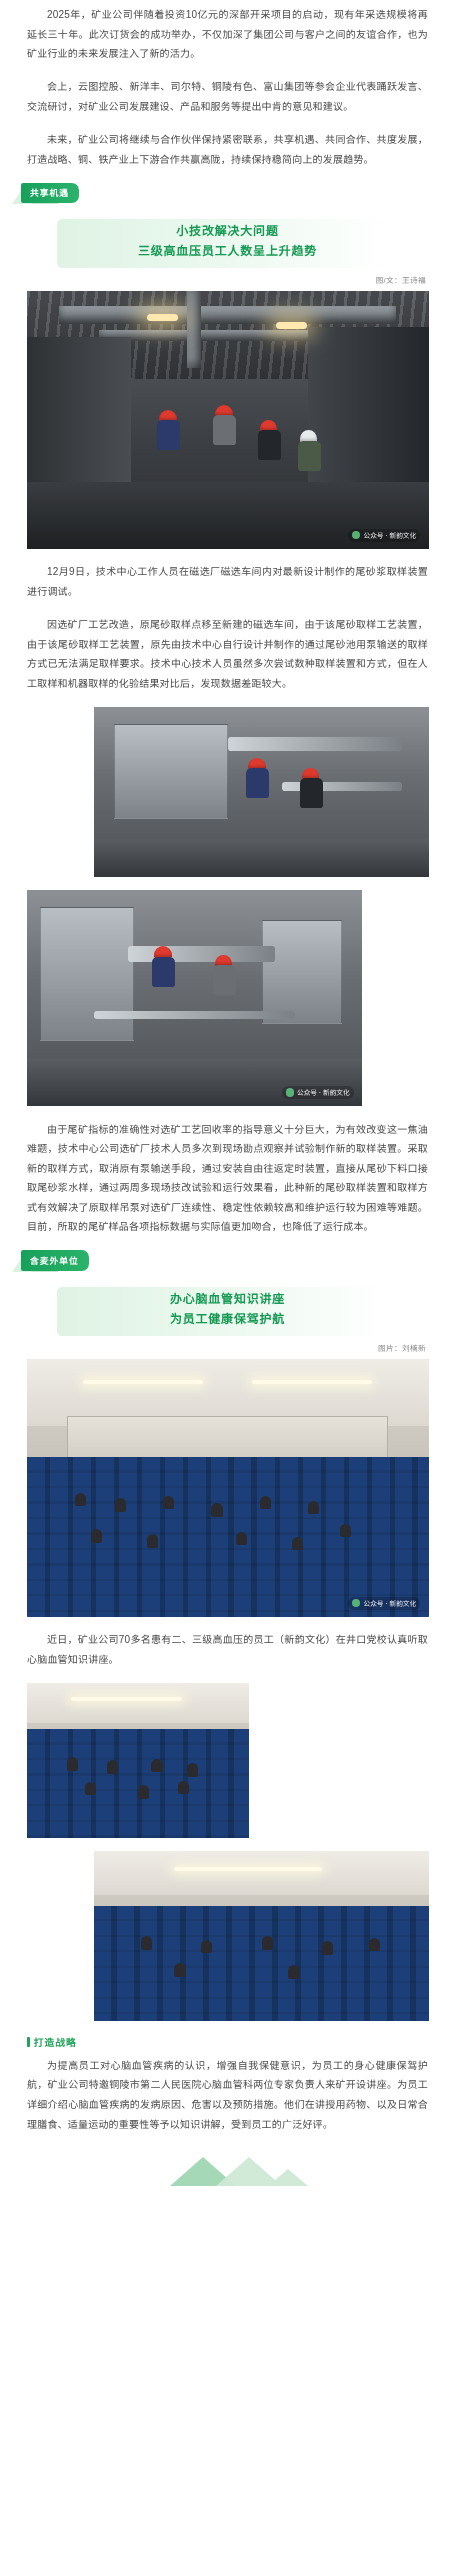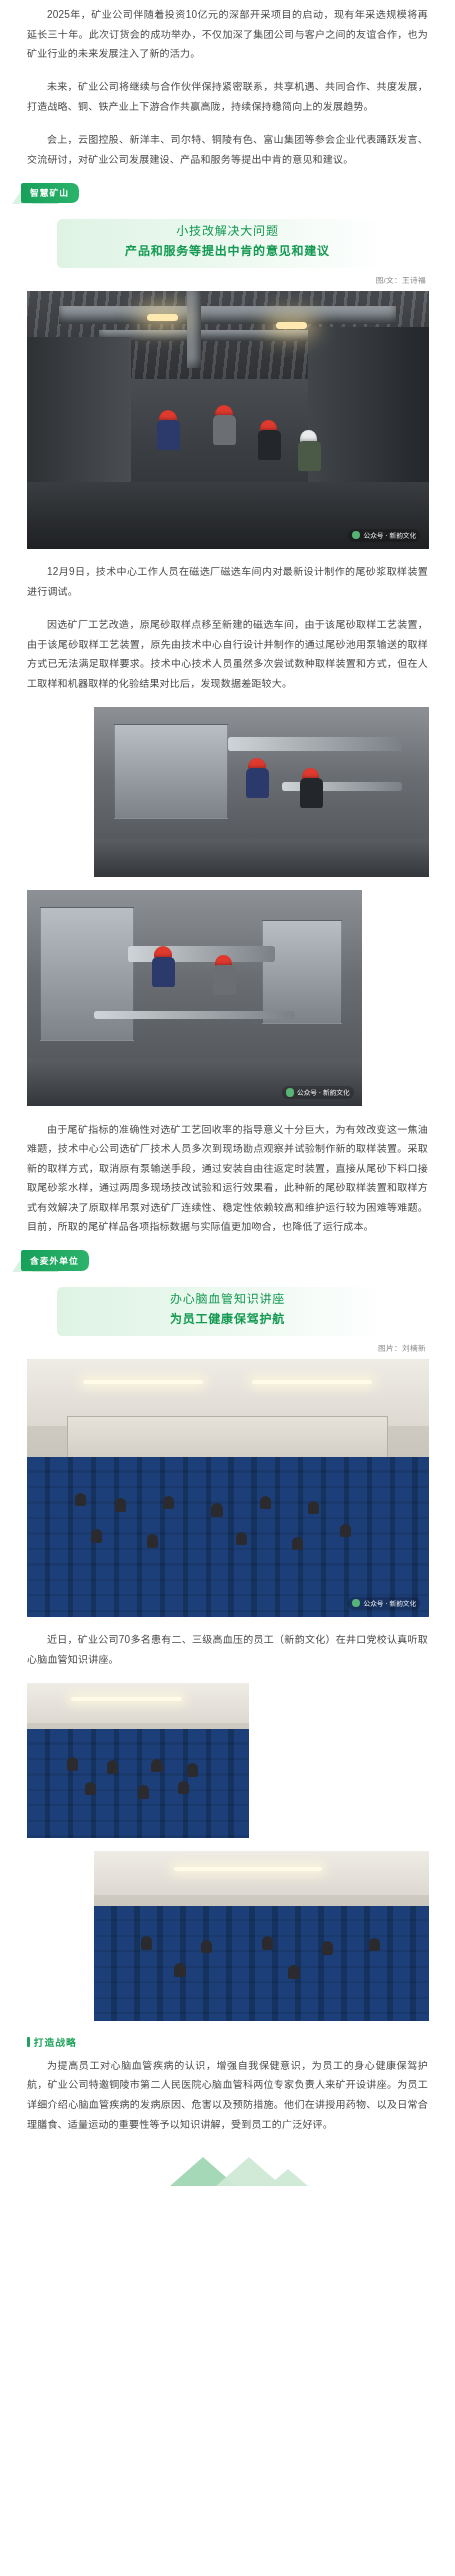--- a/index.html
+++ b/index.html
@@ -80,21 +80,21 @@
   }
   .headline {
     position: relative;
     z-index: 2;
     text-align: center;
     padding: 4.1px 0 3.1px 0;
   }
   .headline .line1 {
     color: #169a53;
     font-size: 12px;
-    font-weight: normal;
+    font-weight: bold;
     letter-spacing: 0.8px;
     line-height: 20.6px;
   }
   .headline .line2 {
     color: #169a53;
     font-size: 12px;
     font-weight: bold;
     letter-spacing: 0.8px;
     line-height: 20.6px;
   }
@@ -284,36 +284,36 @@
   .top-spacer { height: 5.2px; }
 </style>
 </head>
 <body>
 
 <div class="page">
 
   <div class="top-spacer"></div>
 
   <p class="para">2025年，矿业公司伴随着投资10亿元的深部开采项目的启动，现有年采选规模将再延长三十年。此次订货会的成功举办，不仅加深了集团公司与客户之间的友谊合作，也为矿业行业的未来发展注入了新的活力。</p>
+  <p class="para">会上，云图控股、新洋丰、司尔特、铜陵有色、富山集团等参会企业代表踊跃发言、交流研讨，对矿业公司发展建设、产品和服务等提出中肯的意见和建议。</p>
   <p class="para">未来，矿业公司将继续与合作伙伴保持紧密联系，共享机遇、共同合作、共度发展，打造战略、铜、铁产业上下游合作共赢高陇，持续保持稳简向上的发展趋势。</p>
-  <p class="para">会上，云图控股、新洋丰、司尔特、铜陵有色、富山集团等参会企业代表踊跃发言、交流研讨，对矿业公司发展建设、产品和服务等提出中肯的意见和建议。</p>
 
   <div class="section-tag-wrap">
     <svg class="tag-deco" viewBox="0 0 120 56">
       <polygon points="10,52 38,10 66,52" fill="#bfe6cd"></polygon>
       <polygon points="48,52 74,18 100,52" fill="#8fd4aa"></polygon>
     </svg>
-    <span class="section-tag">智慧矿山</span>
+    <span class="section-tag">共享机遇</span>
   </div>
 
   <div class="headline-wrap">
     <div class="headline-bg"></div>
     <div class="headline">
       <div class="line1">小技改解决大问题</div>
-      <div class="line2">产品和服务等提出中肯的意见和建议</div>
+      <div class="line2">三级高血压员工人数呈上升趋势</div>
     </div>
   </div>
 
   <div class="credit">图/文：王诗福</div>
 
   <div class="photo wide">
     <div class="scene sceneA">
       <div class="ceiling"></div>
       <div class="duct" style="left:8%;top:6%;width:84%;height:17.5px;"></div>
       <div class="duct" style="left:18%;top:15%;width:64%;height:11.3px;"></div>

